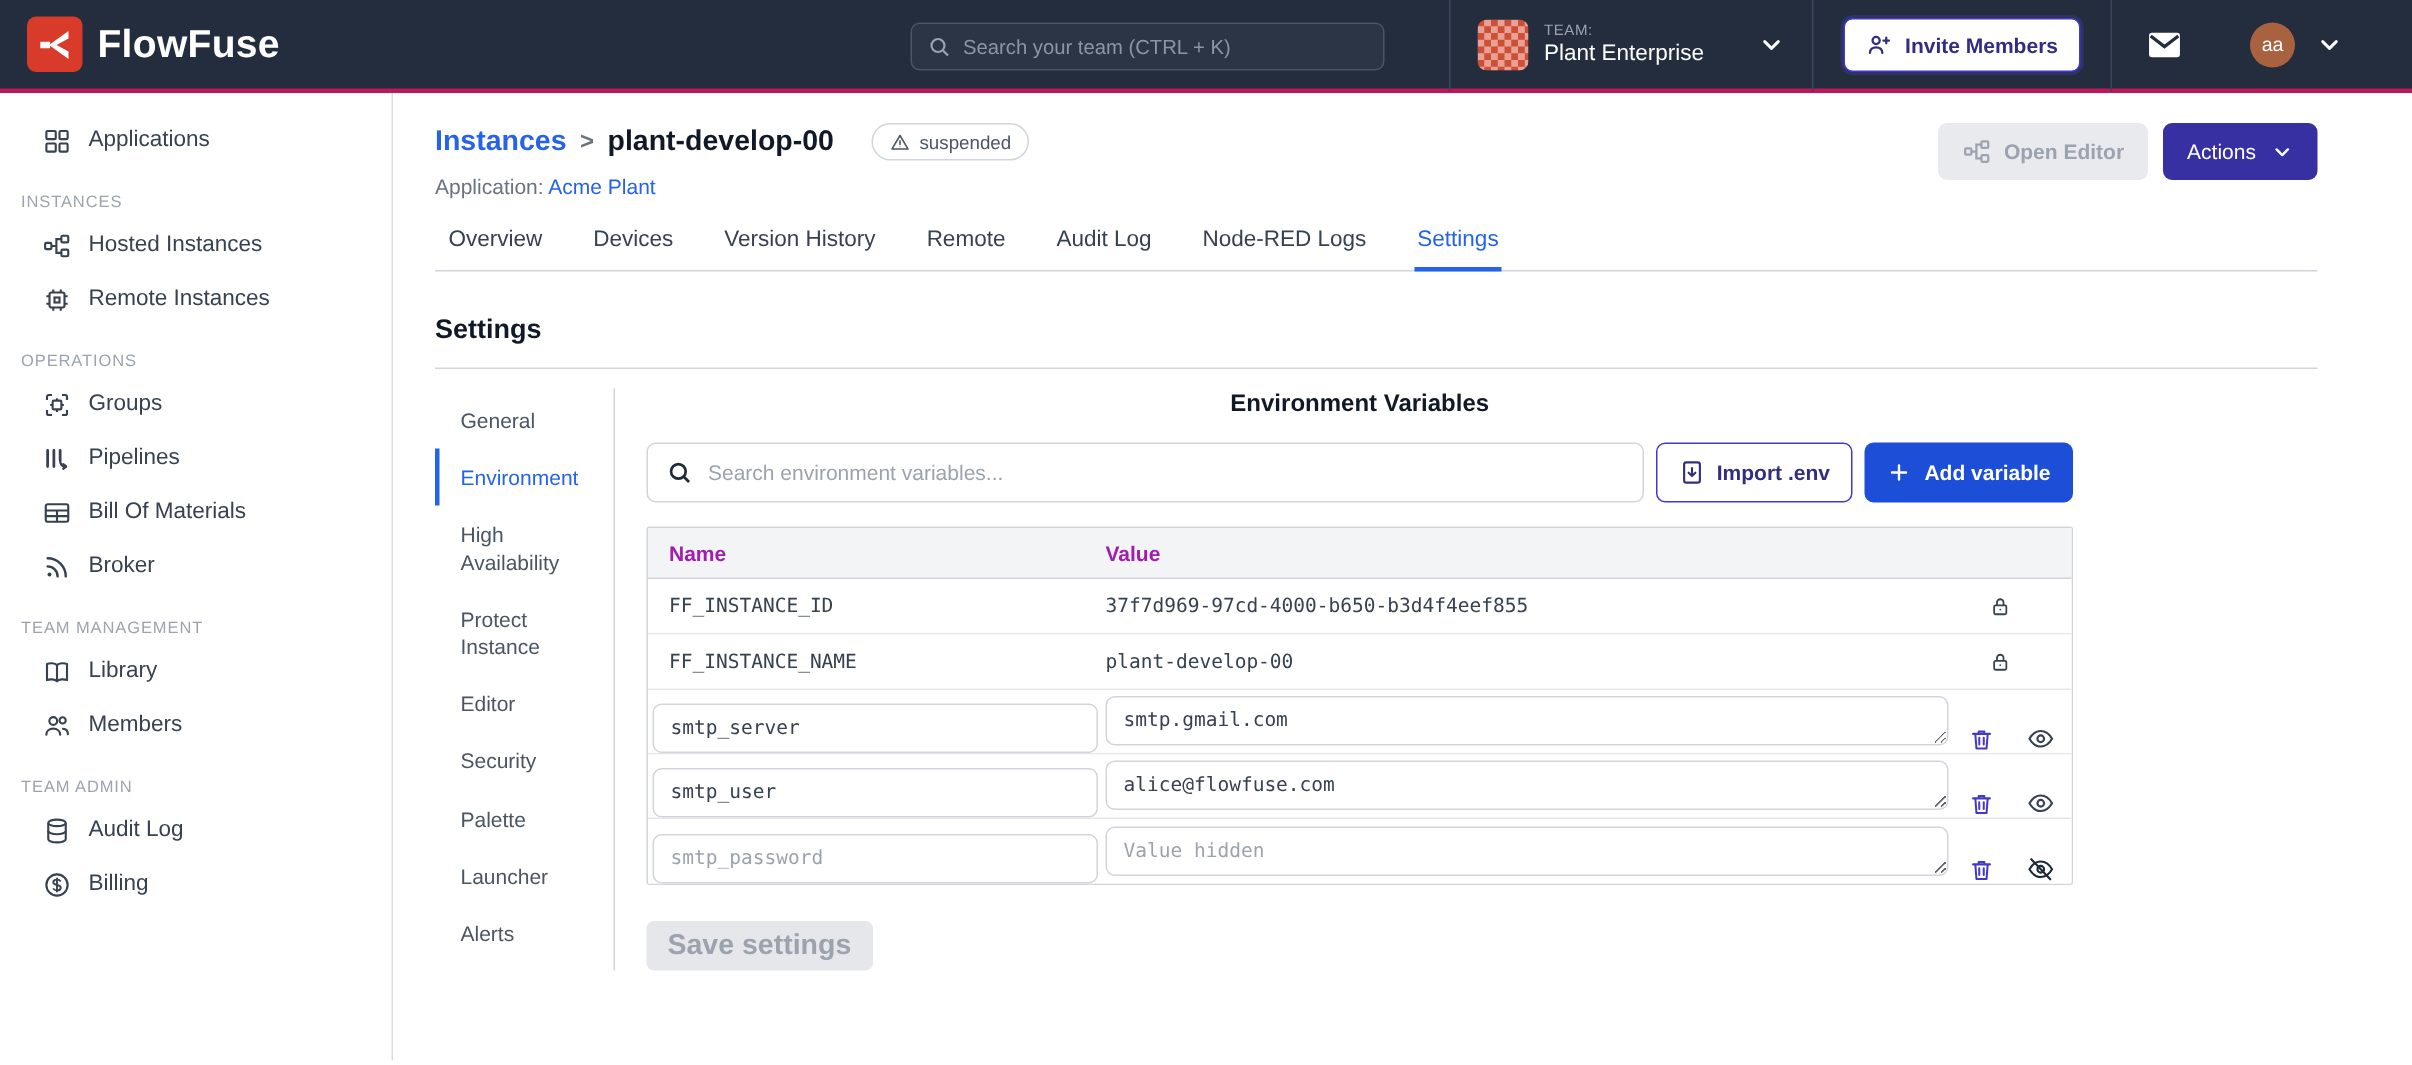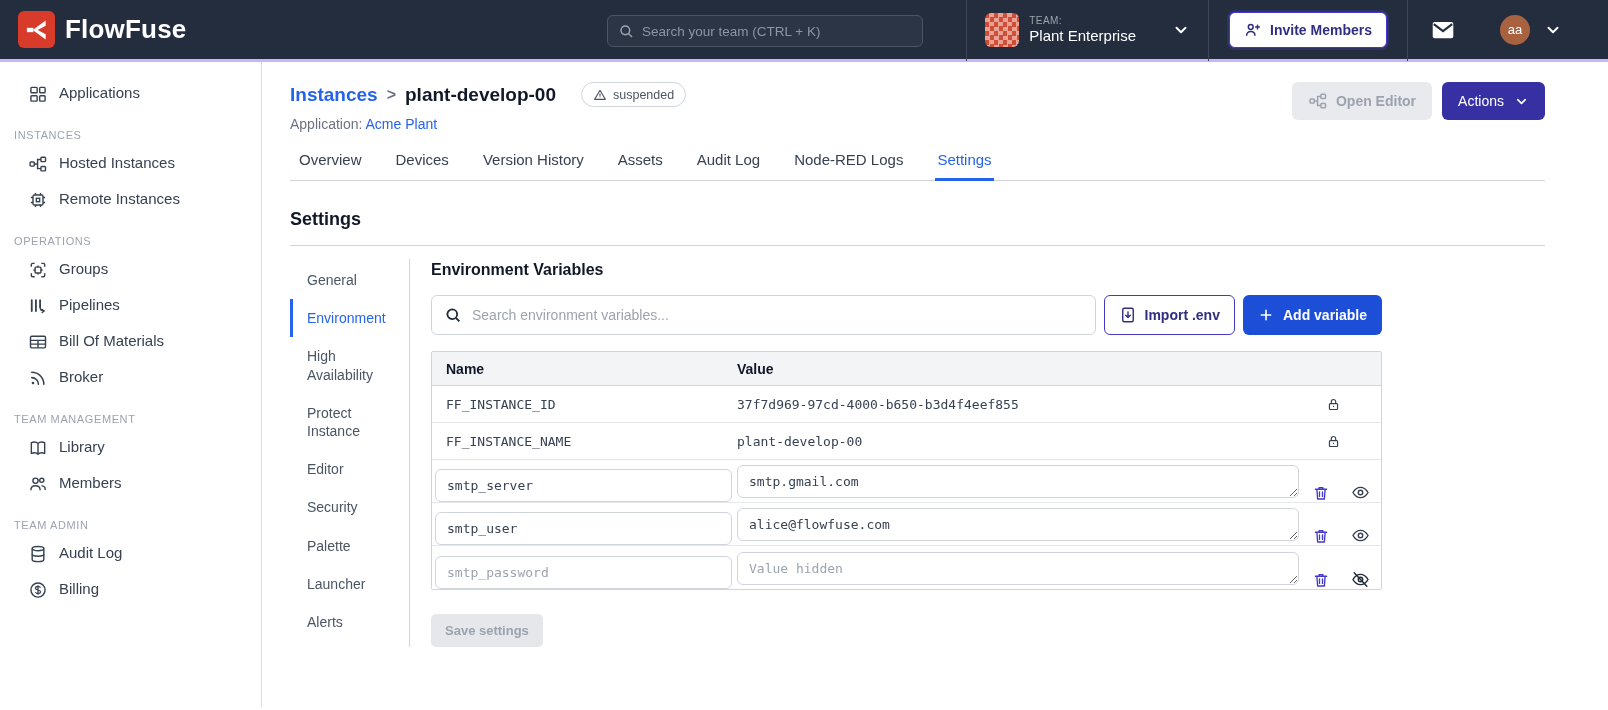--- a/index.html
+++ b/index.html
@@ -1,20 +1,20 @@
 <!DOCTYPE html>
 <html><head>
 <meta charset="utf-8">
 <style>
   * { box-sizing: border-box; margin: 0; padding: 0; }
   html,body { width:1608px; height:710px; overflow:hidden; }
   body { font-family: "Liberation Sans", sans-serif; background:#fff; color:#374151; }
 
   
-  .topbar { height:62px; background:#232d3e; border-bottom:3px solid #c4b5fd;
+  .topbar { height:62px; background:#232d3e; border-bottom:3px solid #be185d;
             display:flex; align-items:center; padding:0 18px; position:relative; }
   .brand { display:flex; align-items:center; gap:10px; }
   .brand-mark { width:37px; height:37px; border-radius:6px; background:#d83b2a;
                 display:flex; align-items:center; justify-content:center; }
   .brand-name { color:#fff; font-size:26px; font-weight:700; letter-spacing:.2px; }
   .topbar-search { position:absolute; left:607px; top:15px; width:316px; height:32px;
                    border:1px solid #4b5563; border-radius:6px; background:rgba(255,255,255,.04);
                    display:flex; align-items:center; padding:0 10px; gap:8px; }
   .topbar-search input { flex:1; background:transparent; border:none; outline:none;
                          color:#d1d5db; font-size:13.5px; font-family:"Liberation Sans",sans-serif; }
@@ -77,39 +77,39 @@
   
   .settings-title { margin-top:28px; font-size:18px; font-weight:700; color:#111827; }
   .settings-hr { border:none; border-top:1px solid #d1d5db; margin-top:15px; }
   .settings-body { display:flex; margin-top:13px; }
   .settings-nav { width:113px; flex-shrink:0; padding-top:2px; }
   .snav-item { font-size:14px; color:#4b5563; padding:10px 0 10px 14px; line-height:1.3;
                border-left:3px solid transparent; cursor:pointer; }
   .snav-item.active { color:#2563eb; border-left-color:#2563eb; }
   .settings-divider { width:1px; background:#d1d5db; margin-left:6px; }
   .env-main { margin-left:21px; width:951px; }
-  .env-title { font-size:16px; font-weight:700; color:#111827; margin-top:2px; }
+  .env-title { font-size:16px; font-weight:700; color:#111827; margin-top:2px;text-align:center; }
 
   .env-toolbar { display:flex; gap:8px; margin-top:16px; }
   .env-search { flex:1; height:40px; border:1px solid #d1d5db; border-radius:6px;
                 display:flex; align-items:center; gap:10px; padding:0 12px; background:#fff; }
   .env-search input { flex:1; border:none; outline:none; font-size:14px;
                       font-family:"Liberation Sans",sans-serif; color:#374151; }
   .env-search input::placeholder { color:#9ca3af; }
   .btn-import { display:flex; align-items:center; gap:8px; height:40px; padding:0 14px;
                 background:#fff; border:1px solid #4338ca; border-radius:6px;
                 color:#312e81; font-size:14px; font-weight:700; cursor:pointer; }
   .btn-add { display:flex; align-items:center; gap:9px; height:40px; padding:0 15px;
              background:#1d4ed8; border:none; border-radius:6px;
              color:#fff; font-size:14px; font-weight:700; cursor:pointer; }
 
   
   .env-table { margin-top:16px; border:1px solid #d1d5db; border-radius:2px; }
   .env-thead { display:flex; align-items:center; height:34px; background:#f3f4f6;
-               border-bottom:1px solid #d1d5db; font-size:14px; font-weight:700; color:#0f172a; }
+               border-bottom:1px solid #d1d5db; font-size:14px; font-weight:700; color:#a21caf; }
   .col-name { width:305px; padding-left:14px; flex-shrink:0; }
   .col-value { flex:1; }
   .col-actions { width:80px; flex-shrink:0; display:flex; align-items:center;
                  justify-content:flex-end; gap:21px; padding-right:11px; }
   .env-row { display:flex; align-items:center; border-bottom:1px solid #e5e7eb; background:#fff; }
   .env-row:last-child { border-bottom:none; }
   .row-locked { height:37px; }
   .mono { font-family:"DejaVu Sans Mono", monospace; font-size:13px; color:#374151; }
   .row-edit { height:43px;align-items:flex-end; }
   .row-edit .col-name { padding-left:3px; }
@@ -117,21 +117,21 @@
                 padding:0 11px; font-family:"DejaVu Sans Mono",monospace; font-size:13px;
                 color:#374151; outline:none; }
   .value-area { width:562px; height:33px; border:1px solid #d1d5db; border-radius:6px;
                 padding:7px 11px 0; font-family:"DejaVu Sans Mono",monospace; font-size:13px;
                 color:#374151; outline:none; resize:both; overflow:hidden; line-height:1.4; }
   .name-input::placeholder, .value-area::placeholder { color:#9ca3af; }
   .icon-btn { background:none; border:none; padding:0; display:flex; cursor:pointer; }
   .lock-wrap { margin-right:29px; display:flex; }
 
   .btn-save { margin-top:24px; height:33px; padding:0 14px; background:#e5e7eb;
-              border:none; border-radius:5px; color:#9ca3af; font-size:13px; font-weight:700; }
+              border:none; border-radius:5px; color:#9ca3af; font-size:19px; font-weight:700; }
 </style>
 </head>
 <body>
 
 <header class="topbar">
   <div class="brand">
     <span class="brand-mark">
       <svg width="26" height="26" viewBox="0 0 36 36">
           <path fill="#fff" d="M4 15h9v6H4z"></path>
           <polygon fill="#fff" points="30,5 12,18 30,31 30,24 19,18 30,12"></polygon>
@@ -362,21 +362,21 @@
               </svg>
           </span>
         </button>
       </div>
     </div>
 
     <div class="tabs">
       <span class="tab">Overview</span>
       <span class="tab">Devices</span>
       <span class="tab">Version History</span>
-      <span class="tab">Assets</span>
+      <span class="tab">Remote</span>
       <span class="tab">Audit Log</span>
       <span class="tab">Node-RED Logs</span>
       <span class="tab active">Settings</span>
     </div>
 
     <h2 class="settings-title">Settings</h2>
     <hr class="settings-hr">
 
     <div class="settings-body">
       <div class="settings-nav">

